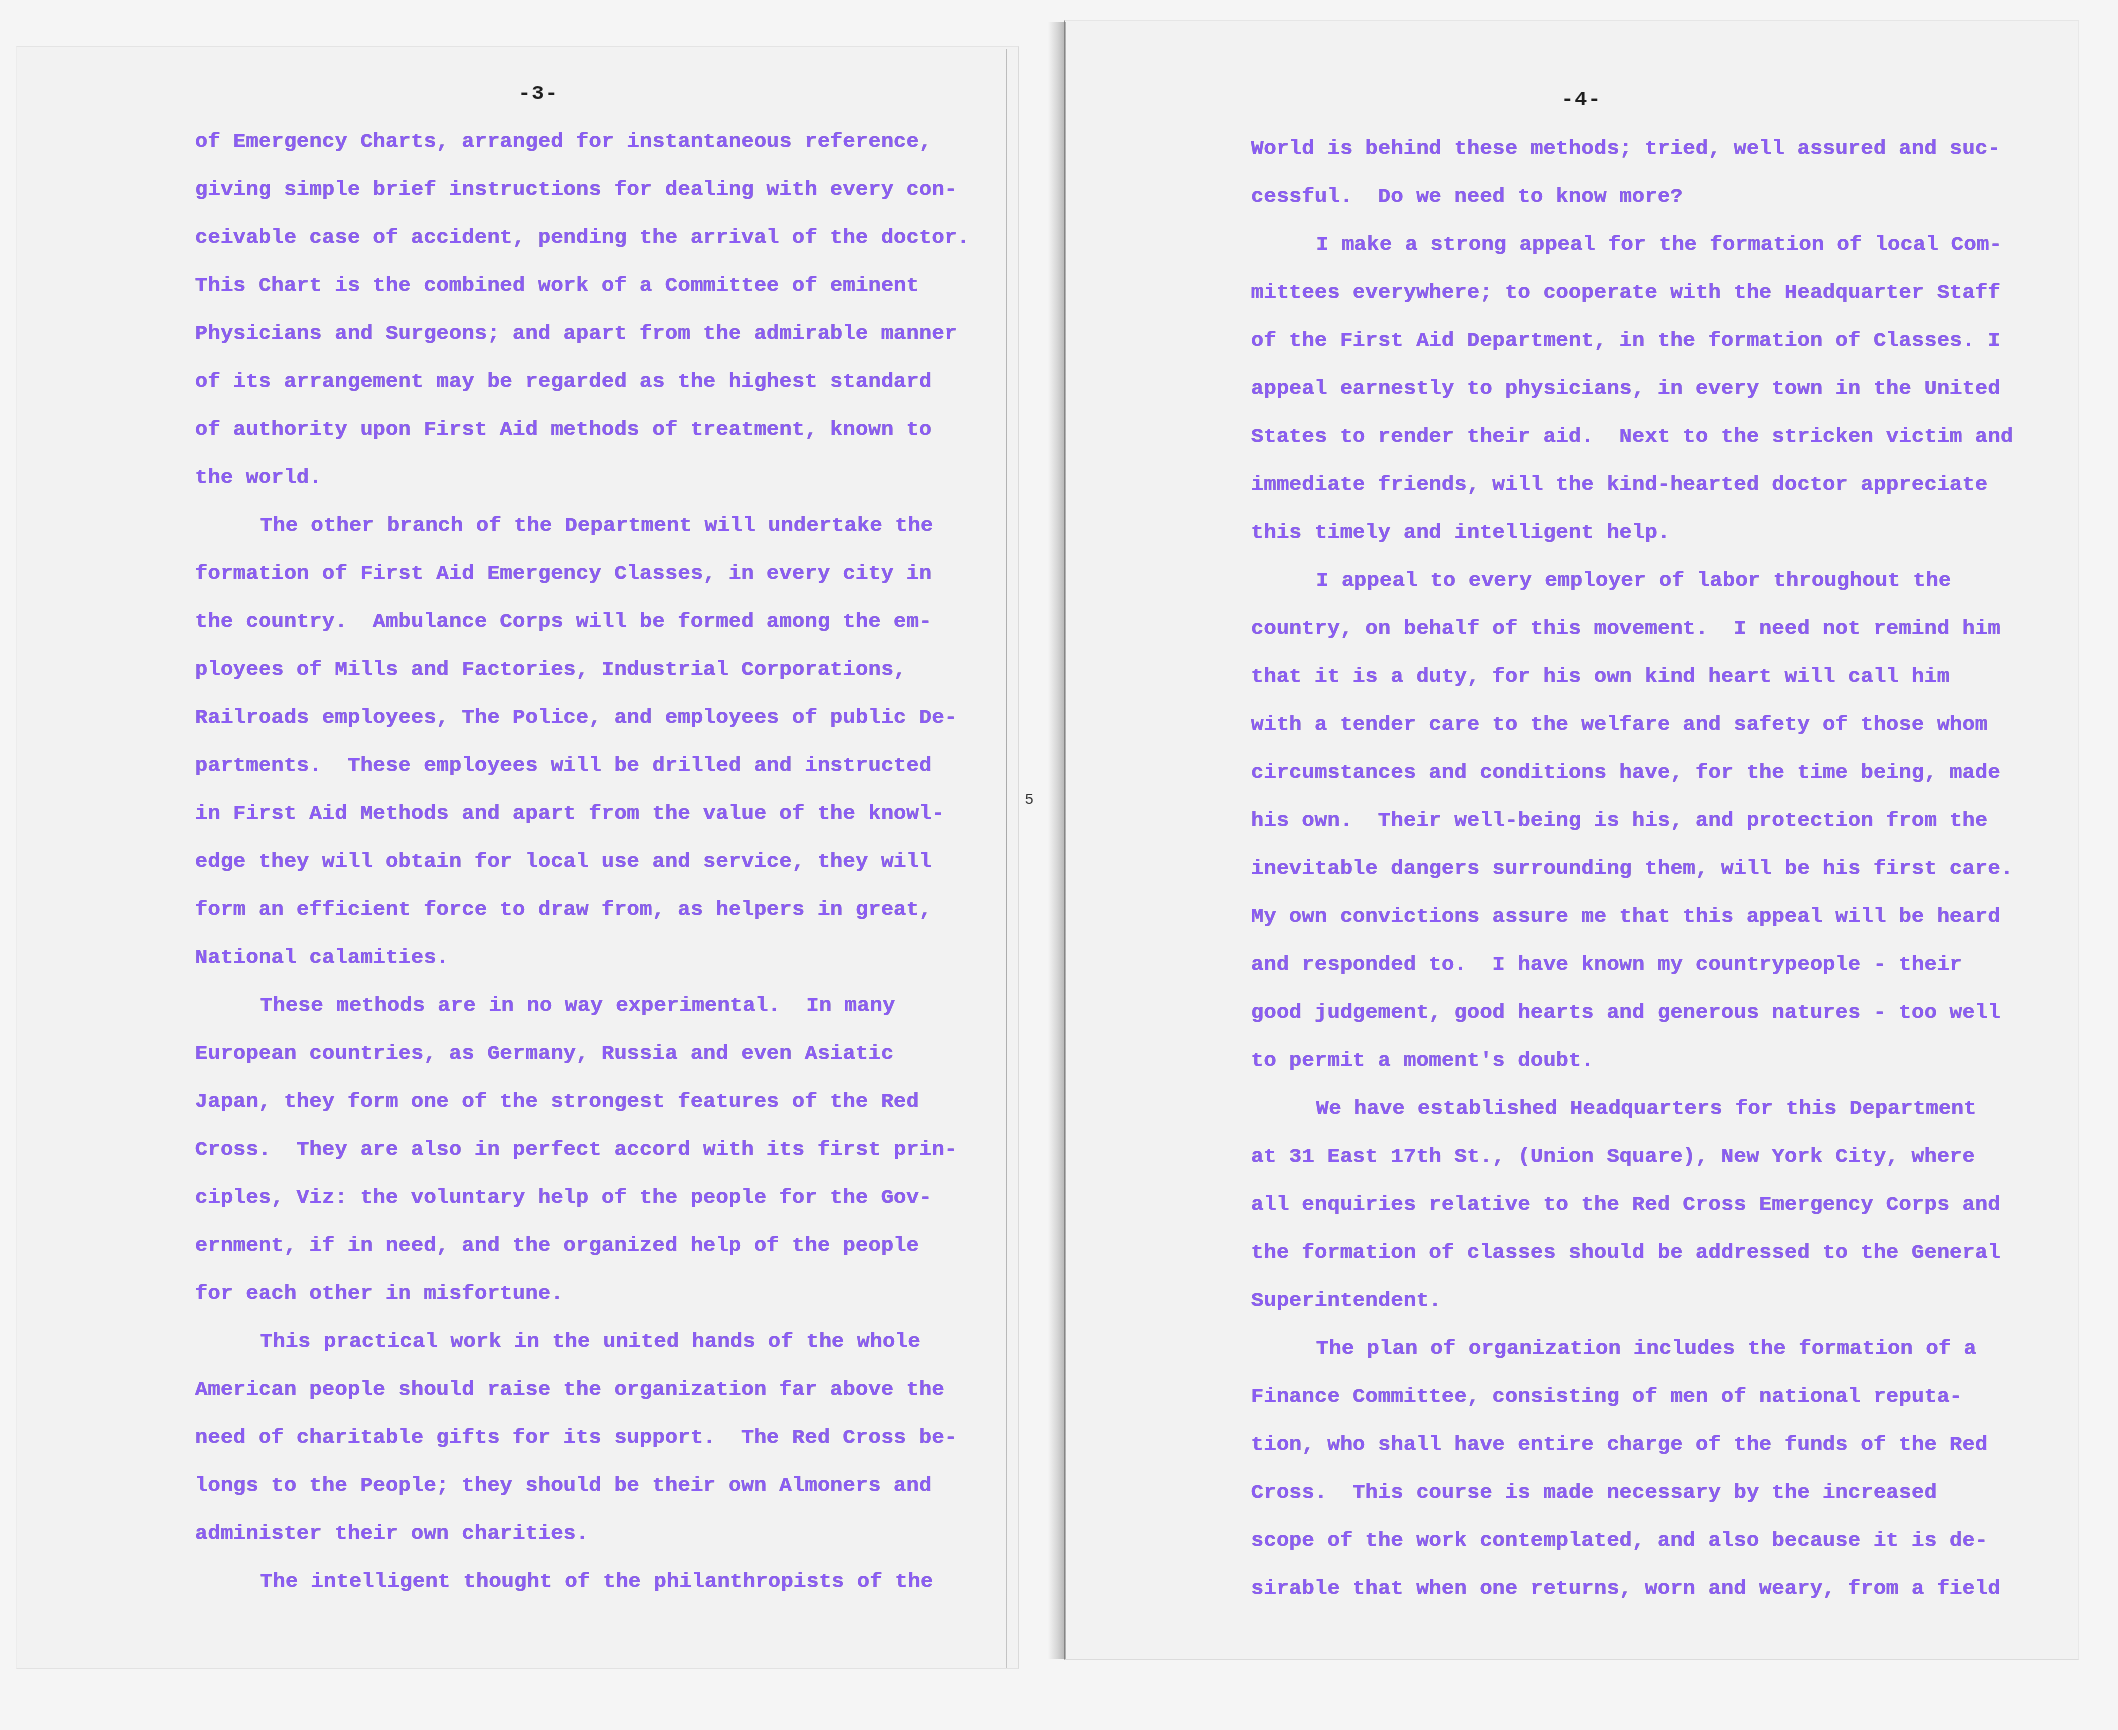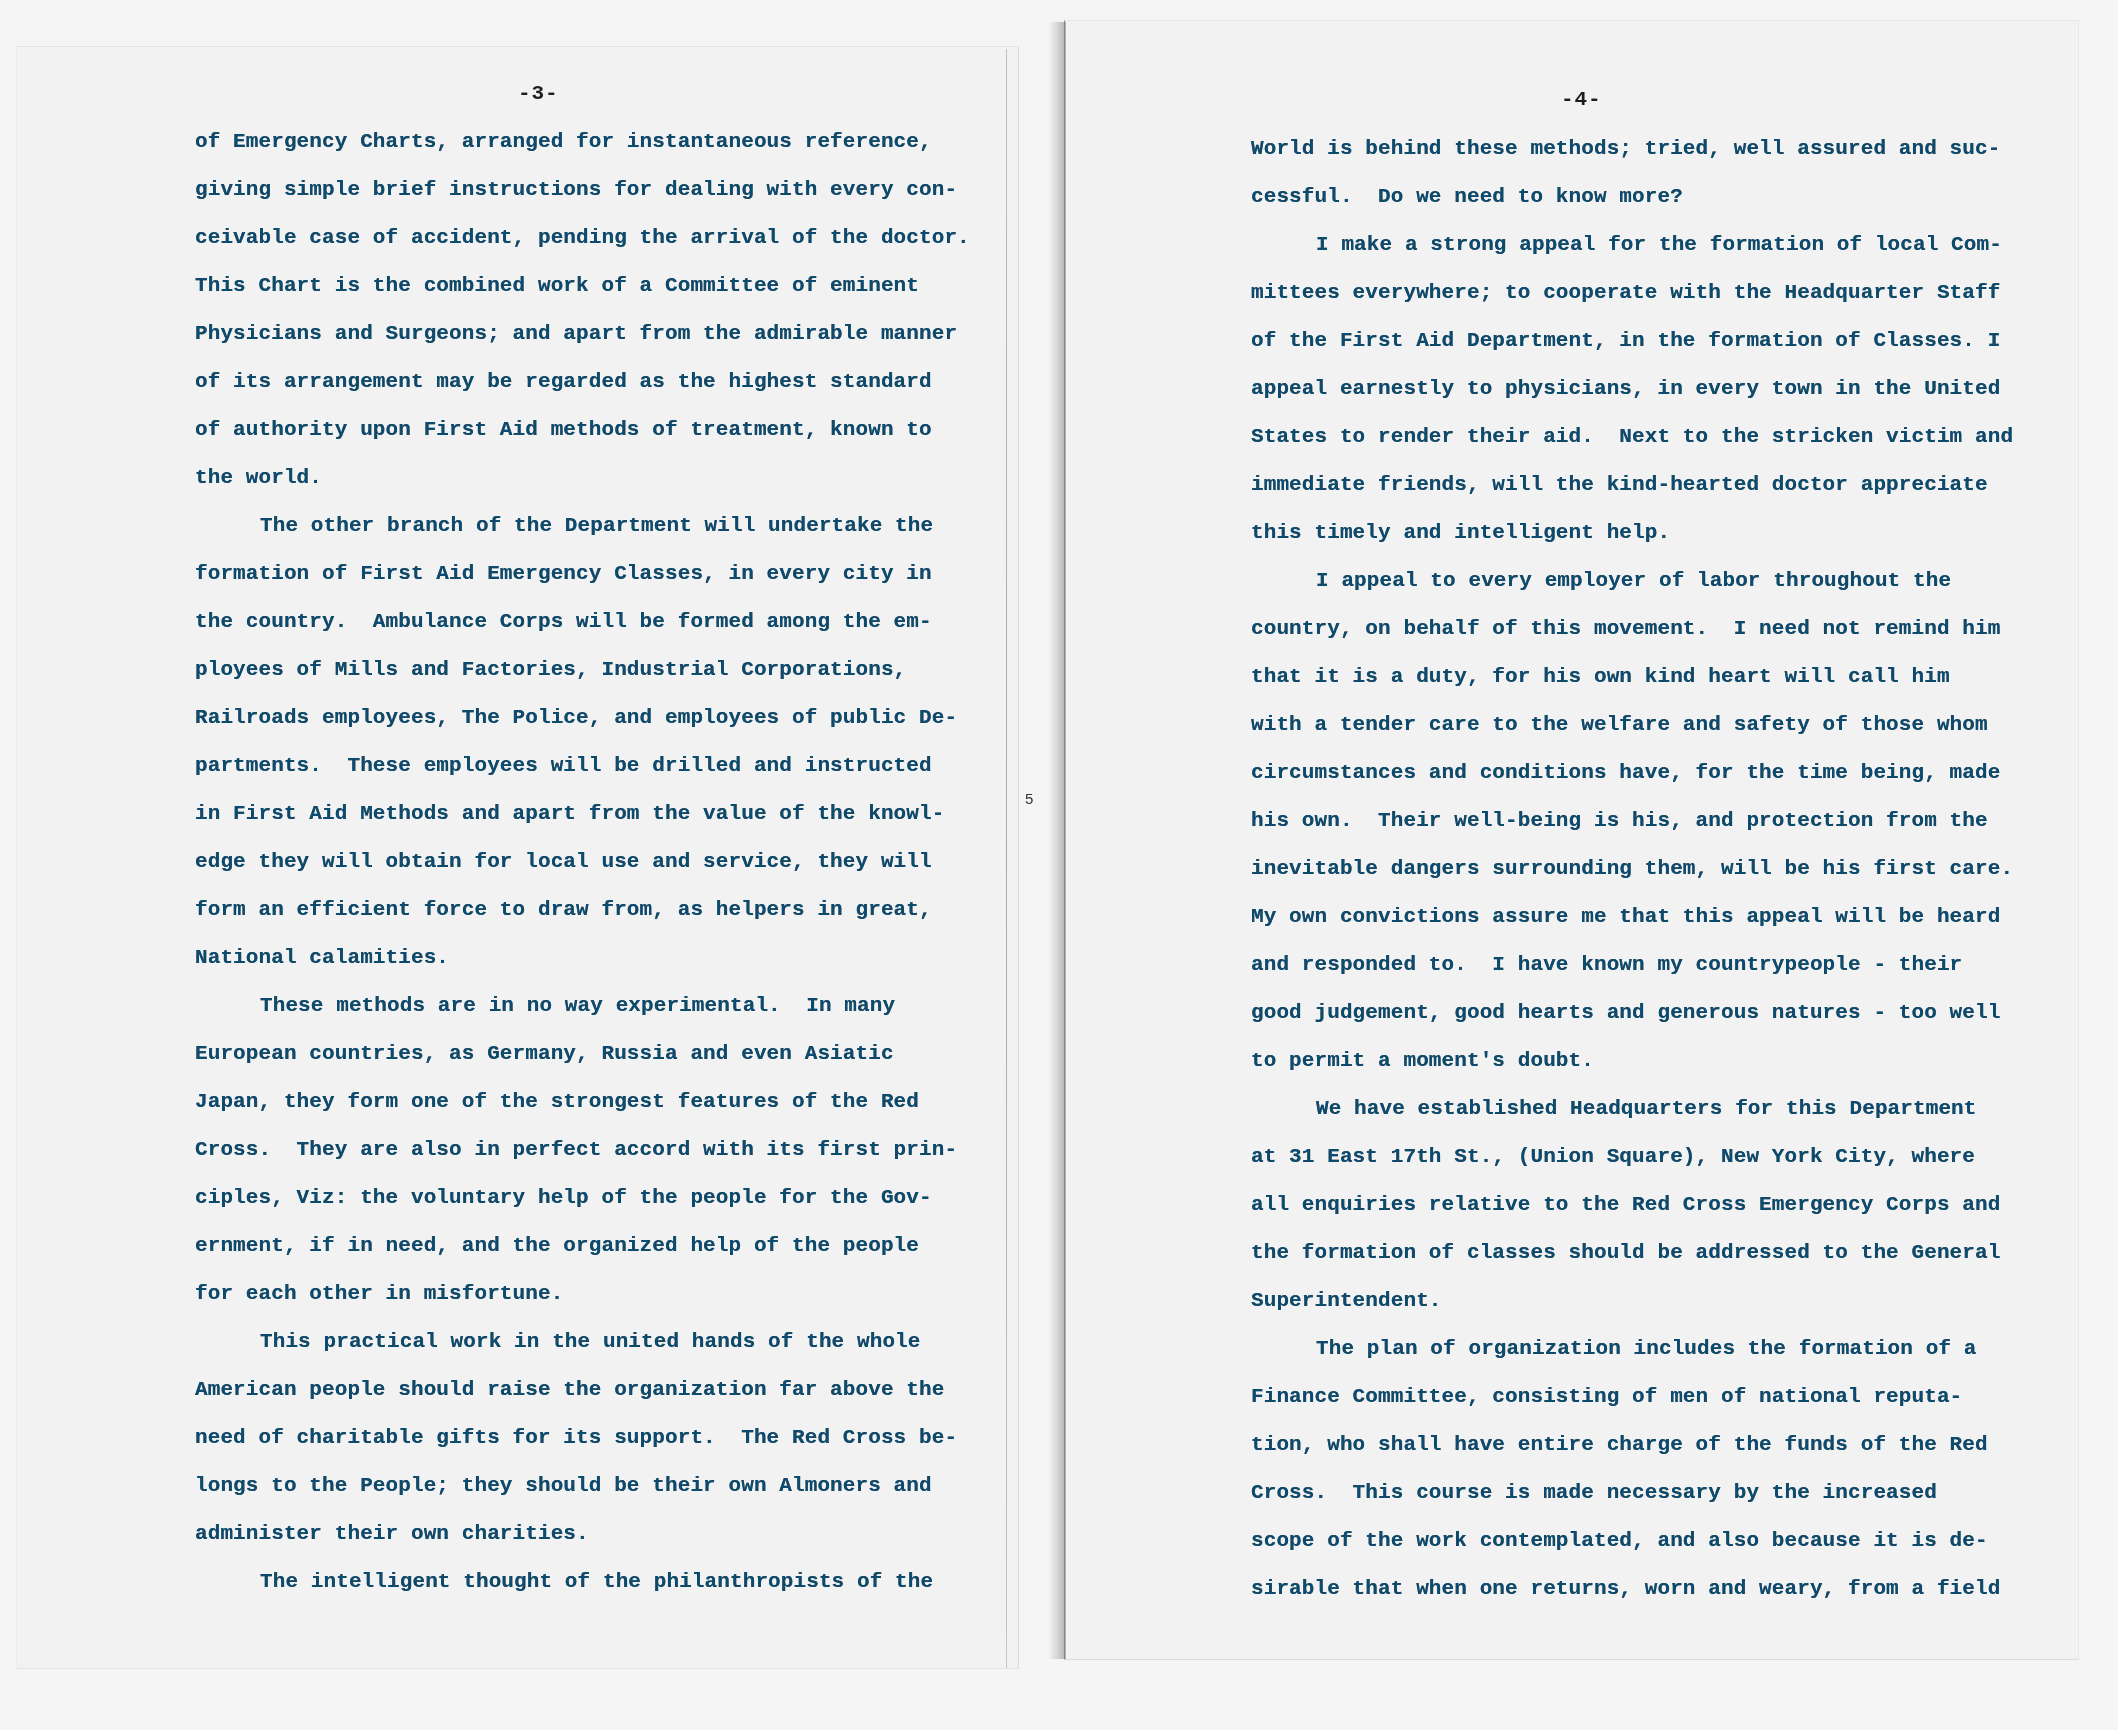--- a/index.html
+++ b/index.html
@@ -73,21 +73,21 @@
     font-weight: bold;
     color: #1e1e1e;
     letter-spacing: 0.9px;
     white-space: pre;
   }
   .text-block {
     position: absolute;
     font-size: 21px;
     line-height: 48px;
     font-weight: bold;
-    color: #0c4a6e;
+    color: #8b5cf6;
     white-space: pre;
     text-shadow: 0 0 0.5px rgba(0,0,0,0.55);
     letter-spacing: 0.1px;
   }
   .line {
     display: block;
     height: 48px;
   }
   .line.indent {
     padding-left: 65px;

